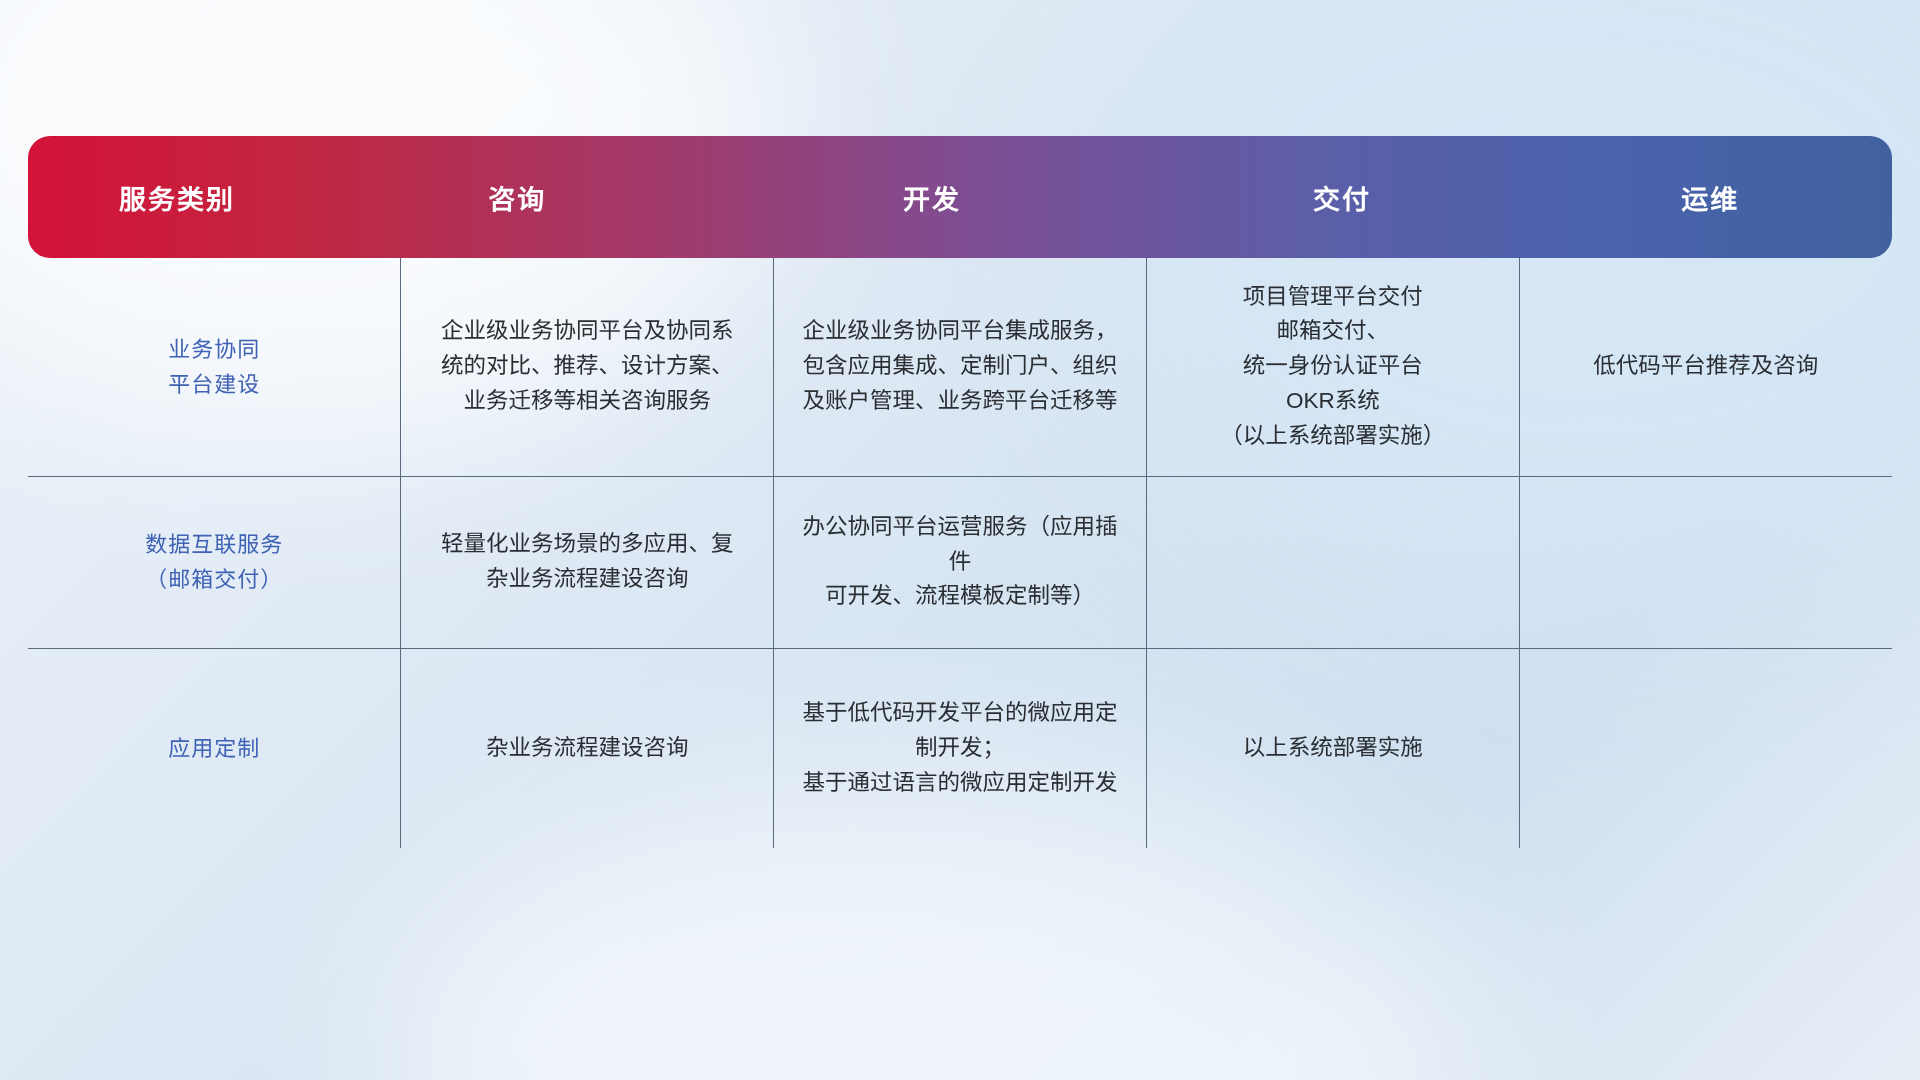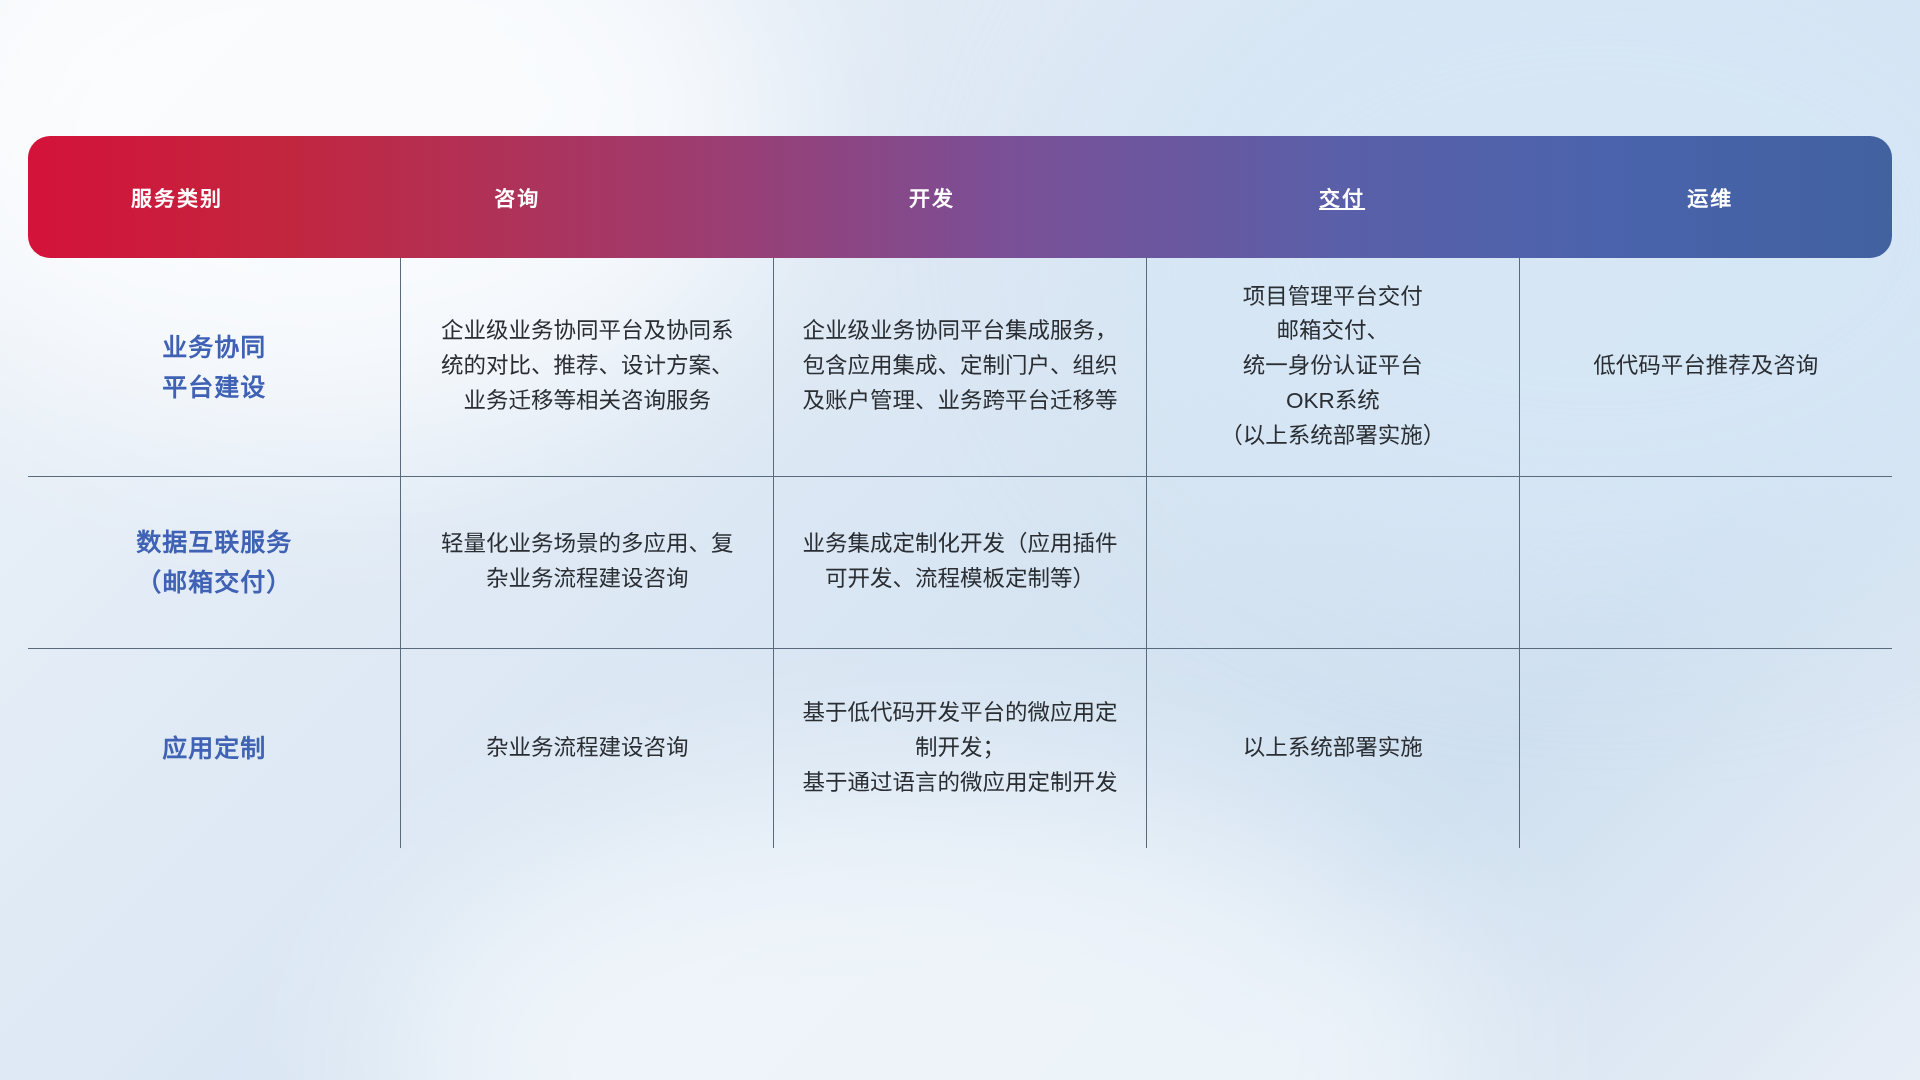--- a/index.html
+++ b/index.html
@@ -57,29 +57,29 @@
   }
   .head-row-inner {
     background: linear-gradient(90deg, #d4123a 0%, #c2263f 14%, #a13a6b 34%, #7b4f96 52%, #5a5fa8 70%, #4a63ac 85%, #41619f 100%);
     border-radius: 22px;
     height: 122px;
     display: flex;
     align-items: center;
   }
   .head-cell {
     color: #ffffff;
-    font-size: 21px;
+    font-size: 27px;
     font-weight: bold;
     text-align: center;
     letter-spacing: 2px;
   }
   .head-cell.c0 { width: 16.0%; }
   .head-cell.c1 { width: 20.5%; }
   .head-cell.c2 { width: 24.0%; text-align: center; }
-  .head-cell.c3 { width: 20.0%; text-decoration: underline; }
+  .head-cell.c3 { width: 20.0%; }
   .head-cell.c4 { width: 19.5%; }
 
   
   tbody td {
     border: 1px solid #5a6a7d;
     vertical-align: middle;
     text-align: center;
     color: #2a2e33;
     font-size: 22.5px;
     line-height: 1.55;
@@ -93,22 +93,22 @@
     border-right: none;
   }
   tbody tr:first-child td {
     border-top: none;
   }
   tbody tr:last-child td {
     border-bottom: none;
   }
   td.cat {
     color: #3f62b5;
-    font-weight: bold;
-    font-size: 25px;
+    font-weight: normal;
+    font-size: 22px;
     line-height: 1.6;
     letter-spacing: 1px;
   }
   .cell-text {
     display: block;
     white-space: pre-line;
   }
 
   .row-h1 { height: 218px; }
   .row-h2 { height: 172px; }
@@ -166,21 +166,21 @@
       <tr class="row-h2">
         <td class="cat">
           <span class="cell-text">数据互联服务
 （邮箱交付）</span>
         </td>
         <td>
           <span class="cell-text">轻量化业务场景的多应用、复
 杂业务流程建设咨询</span>
         </td>
         <td>
-          <span class="cell-text">业务集成定制化开发（应用插件
+          <span class="cell-text">办公协同平台运营服务（应用插件
 可开发、流程模板定制等）</span>
         </td>
         <td>
           <span class="cell-text"></span>
         </td>
         <td>
           <span class="cell-text"></span>
         </td>
       </tr>
       <tr class="row-h3">

